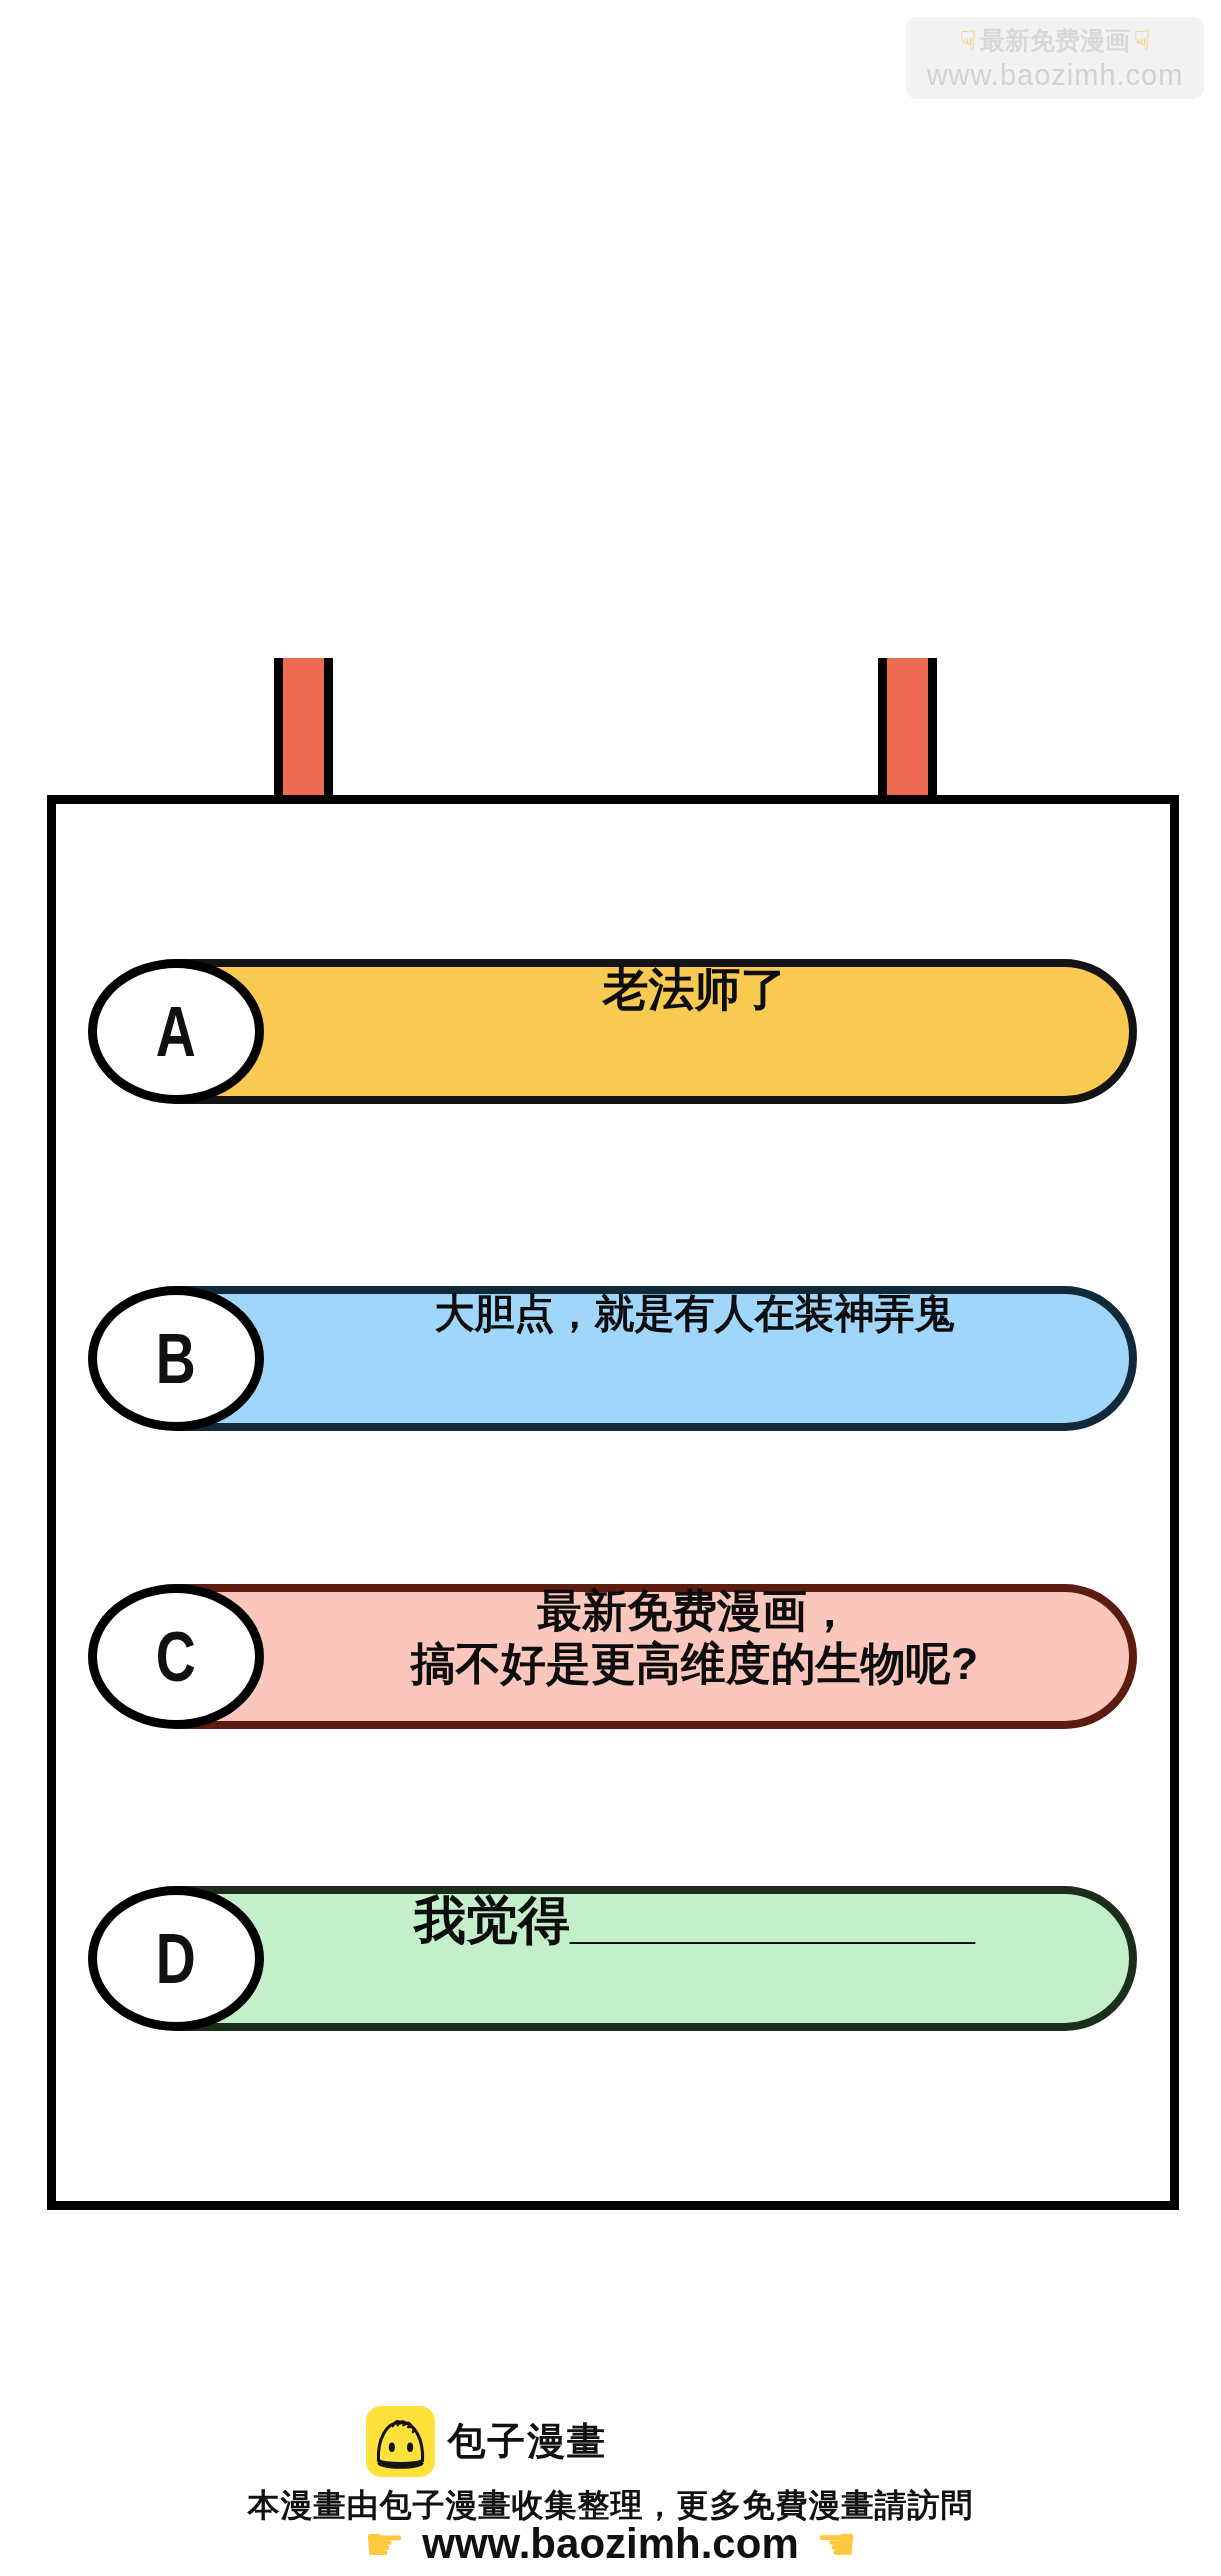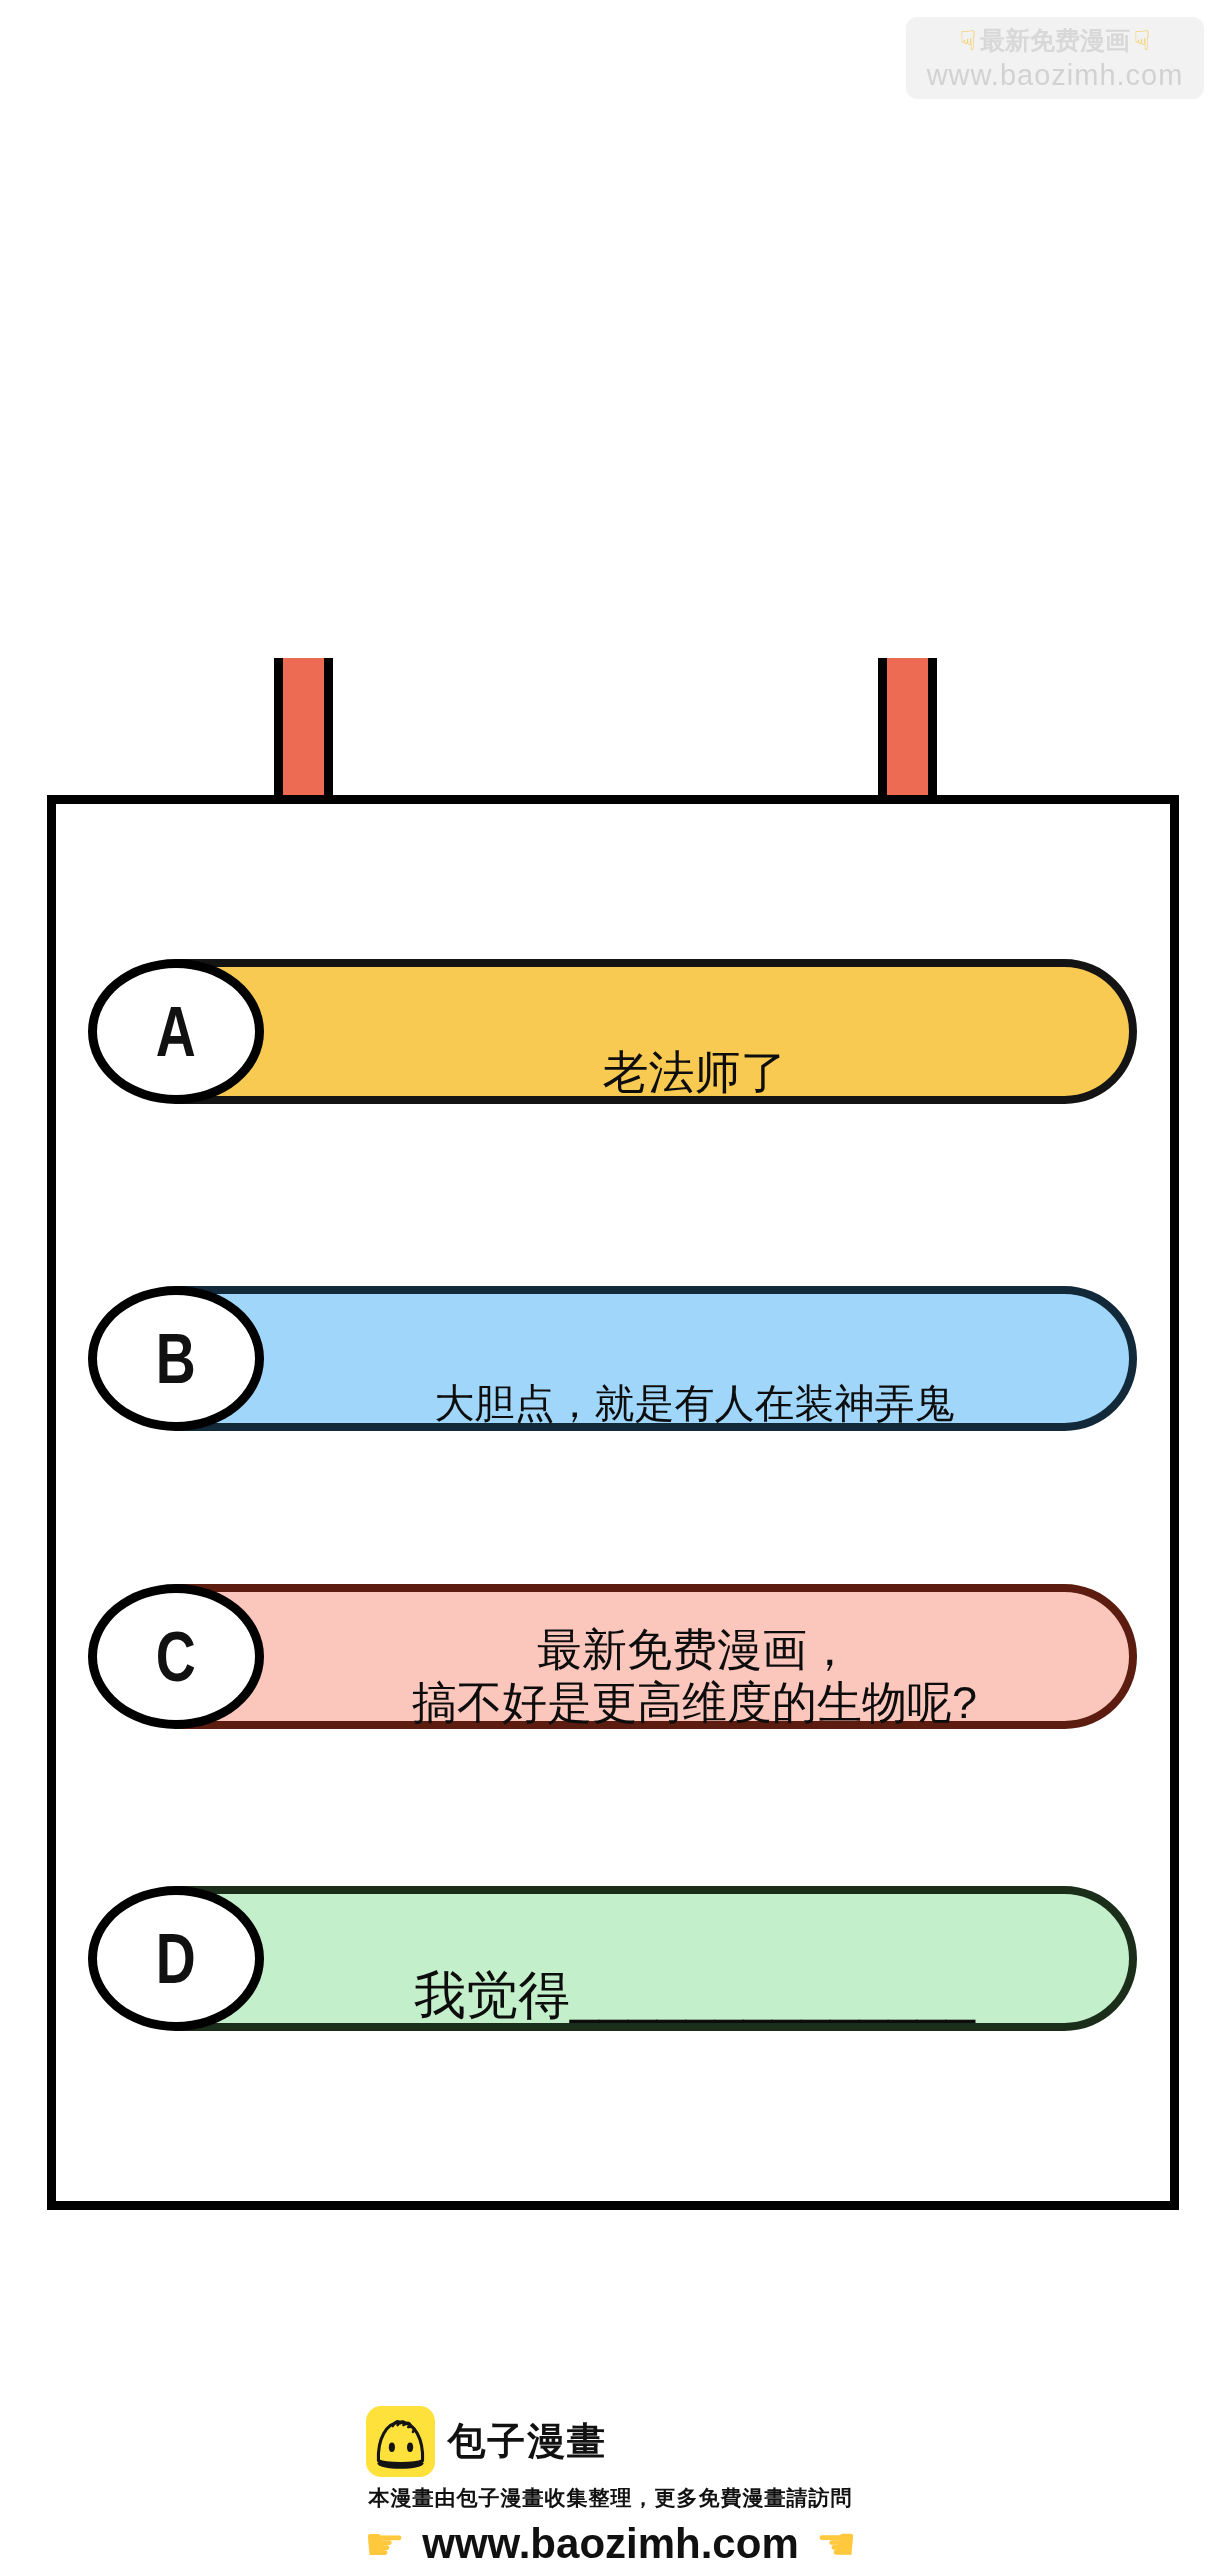--- a/index.html
+++ b/index.html
@@ -66,38 +66,38 @@
     position:absolute; left:0; top:0; width:176px; height:145px;
     background:#ffffff; border:9.5px solid #000000; border-radius:50%;
     display:flex; align-items:center; justify-content:center; z-index:2;
   }
   .opt-letter{
     font-size:71px; font-weight:bold; color:#111; line-height:1;
     transform:scaleX(0.78);
   }
   .opt-text{
     position:absolute; left:189px; right:25px; top:0; bottom:0; z-index:3;
-    display:flex; flex-direction:column; align-items:center; justify-content:flex-end;
-    color:#0d0d0d; font-weight:normal; text-align:center;
+    display:flex; flex-direction:column; align-items:center; justify-content:flex-start;
+    color:#0d0d0d; font-weight:bold; text-align:center;
   }
   .row-a .opt-text{ font-size:46px; }
   .row-b .opt-text{ font-size:40px; }
   .row-c .opt-text{ font-size:45px; line-height:1.18; }
   .row-d .opt-text{ font-size:52px; }
 
   
   .footer-brand-row{
     position:absolute; left:0; top:2404px; width:972px; height:74px;
     display:flex; align-items:center; justify-content:center; gap:11.4px;
   }
   .baozi-logo{ width:71px; height:73px; }
   .brand-name{ font-size:38px; font-weight:bold; color:#111; letter-spacing:1.9px; }
   .footer-credit{
     position:absolute; left:0; top:2484px; width:1221px; text-align:center;
-    font-size:21px; font-weight:bold; color:#111; letter-spacing:1px;
+    font-size:32px; font-weight:bold; color:#111; letter-spacing:1px;
   }
   .footer-url-row{
     position:absolute; left:0; top:2517px; width:1221px; height:53px;
     display:flex; align-items:center; justify-content:center; gap:17px;
   }
   .url-hand{ color:#ffc83d; font-size:46px; line-height:1; }
   .footer-url{ font-size:42px; font-weight:bold; color:#111; }
 </style>
 </head>
 <body>

